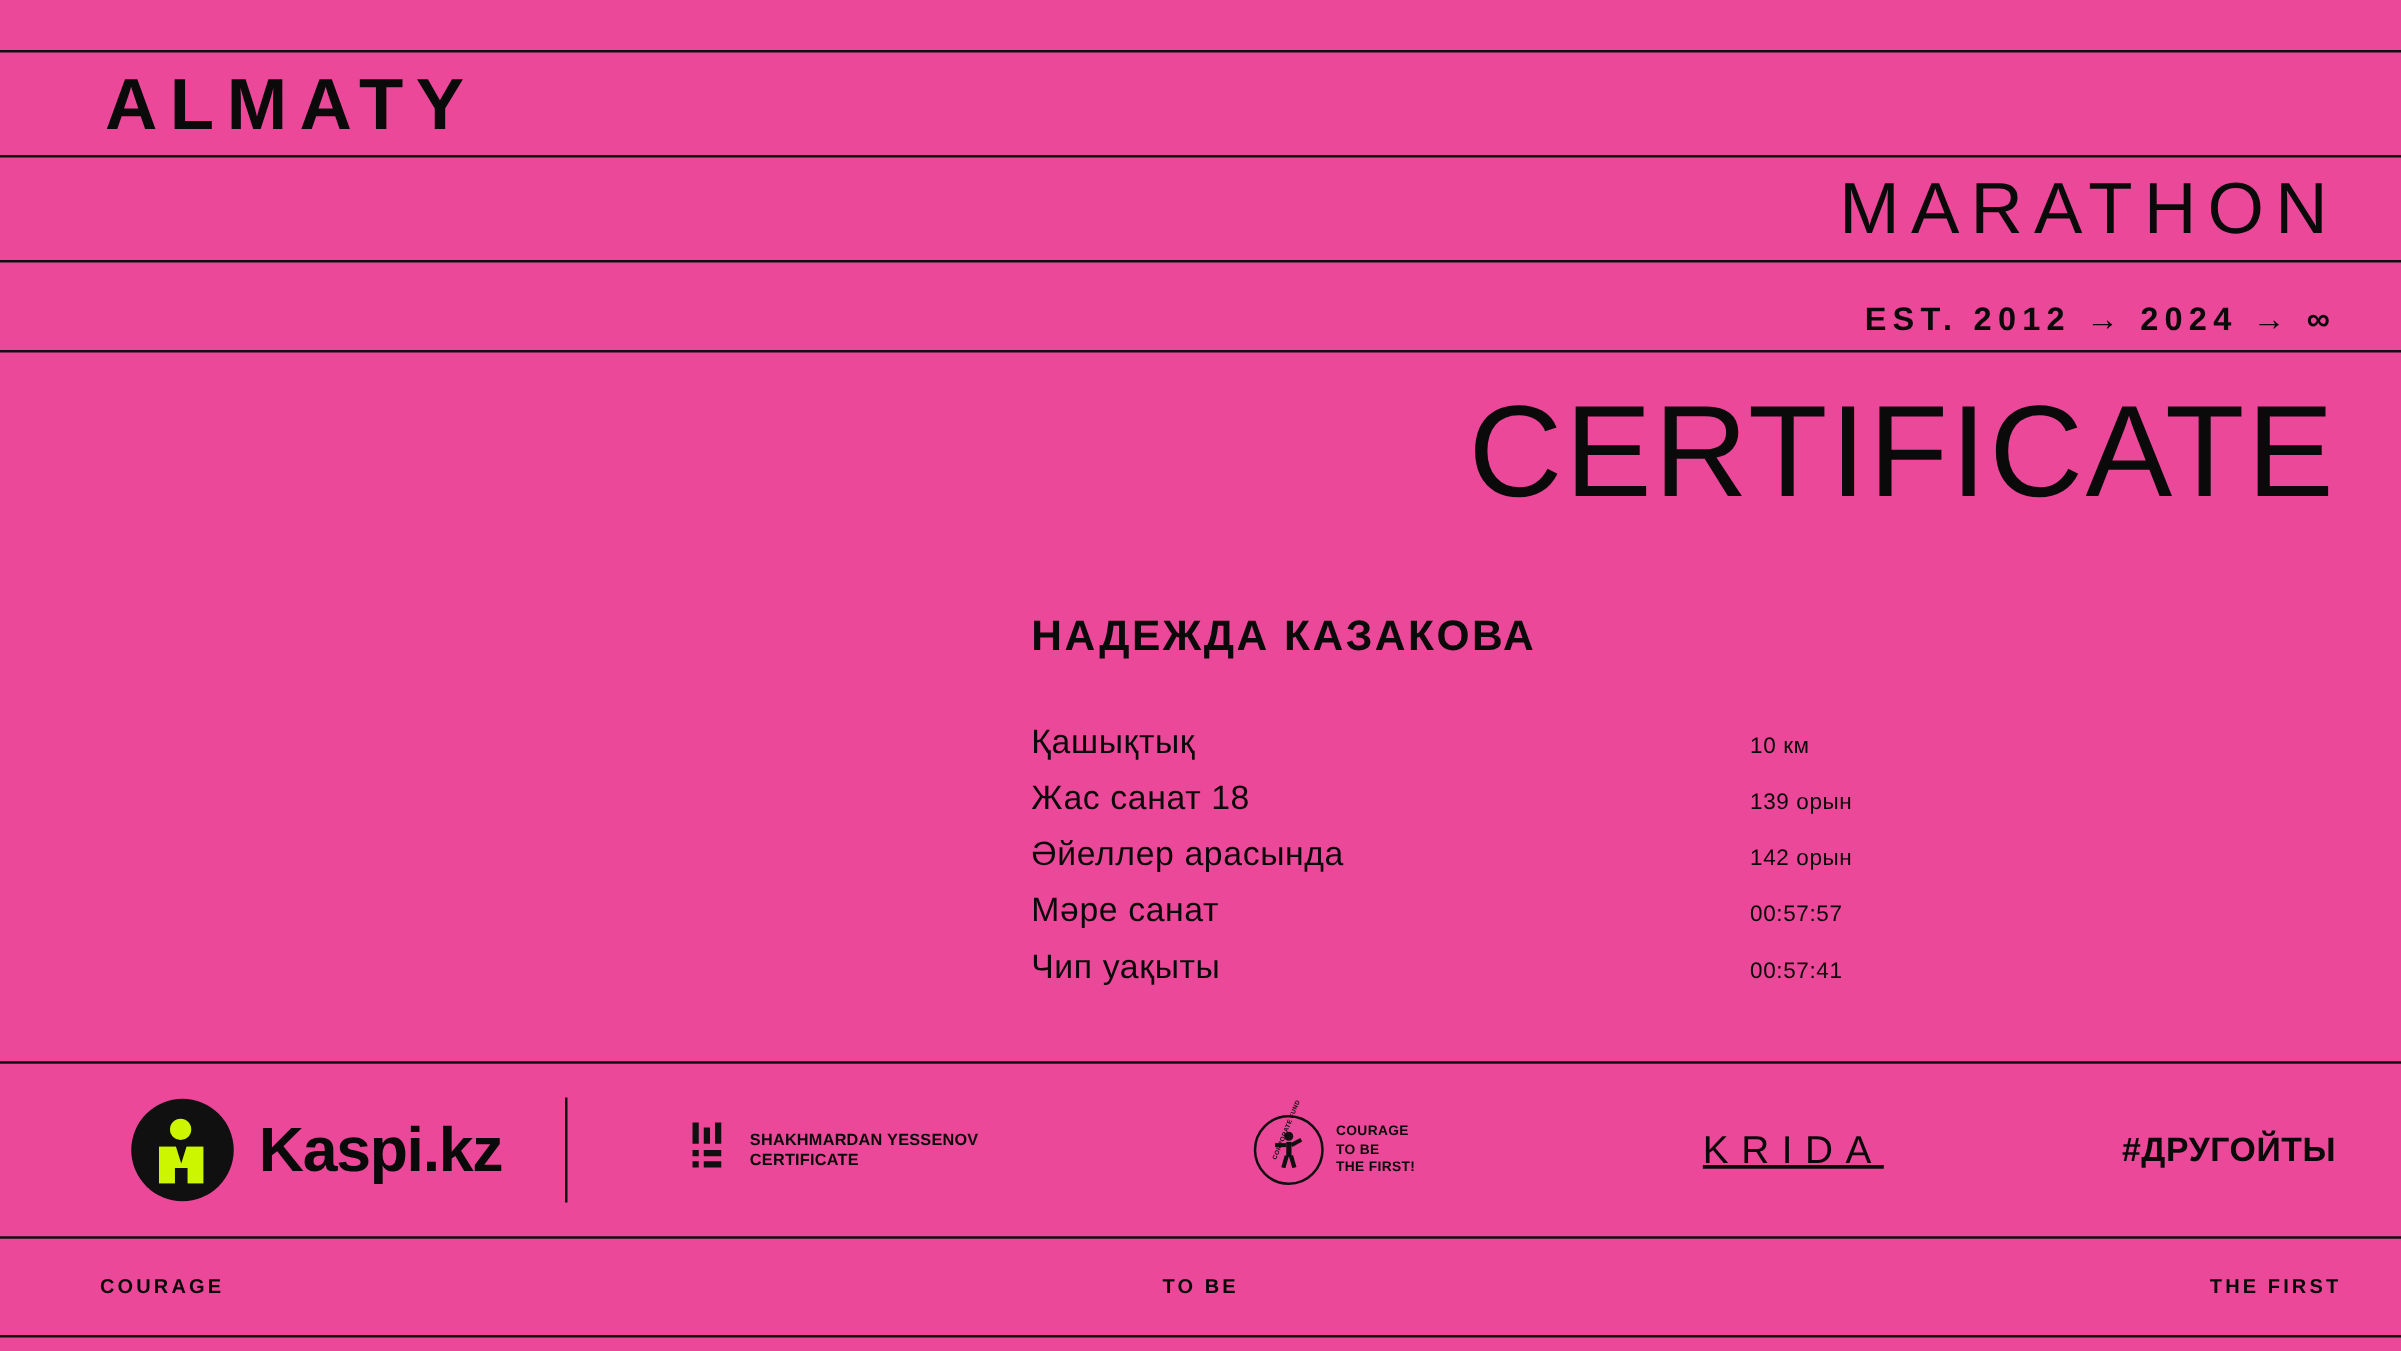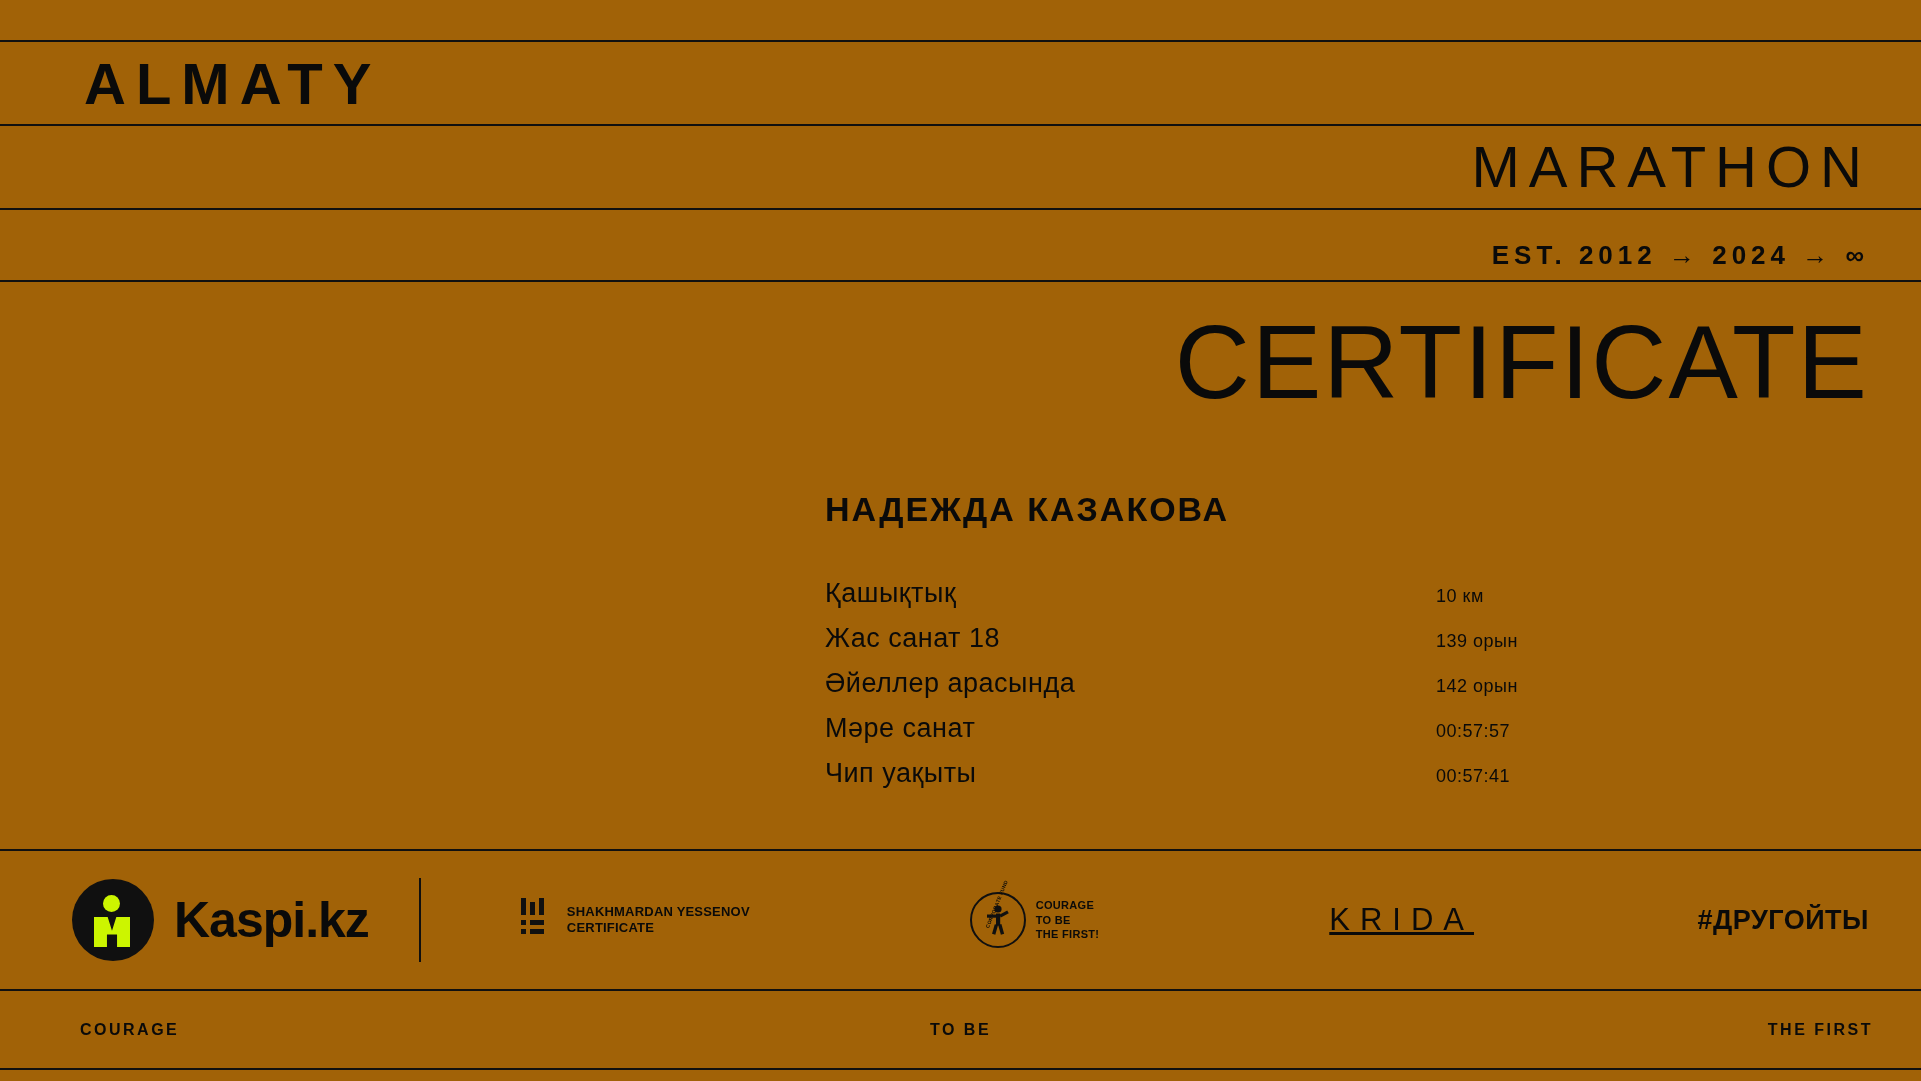--- a/index.html
+++ b/index.html
@@ -6,21 +6,21 @@
   html, body {
     margin: 0;
     padding: 0;
     background: #CFF408;
     font-family: "Liberation Sans", sans-serif;
   }
   .cert {
     position: relative;
     width: 1921px;
     height: 1081px;
-    background: #a16207;
+    background: #ec4899;
     overflow: hidden;
     color: #0A0A0A;
   }
   
   .rule {
     position: absolute;
     left: 0;
     width: 100%;
     height: 2px;
     background: #101010;
@@ -96,21 +96,20 @@
   .results {
     position: absolute;
     left: 825px;
     top: 578px;
     width: 780px;
   }
   .res-row {
     display: flex;
     align-items: baseline;
     margin-bottom: 14px;
-    gap: 36px;
   }
   .res-label {
     width: 575px;
     font-size: 27px;
     font-weight: 400;
     letter-spacing: 0.5px;
   }
   .res-value {
     font-size: 18px;
     font-weight: 400;
@@ -119,20 +118,21 @@
 
   
   .sponsors {
     position: absolute;
     left: 0;
     top: 851px;
     width: 100%;
     height: 138px;
     display: flex;
     align-items: center;
+    padding-left: 33px;
   }
   .sp-kaspi {
     display: flex;
     align-items: center;
     margin-left: 72px;
   }
   .kaspi-mark {
     width: 82px;
     height: 82px;
     border-radius: 50%;

